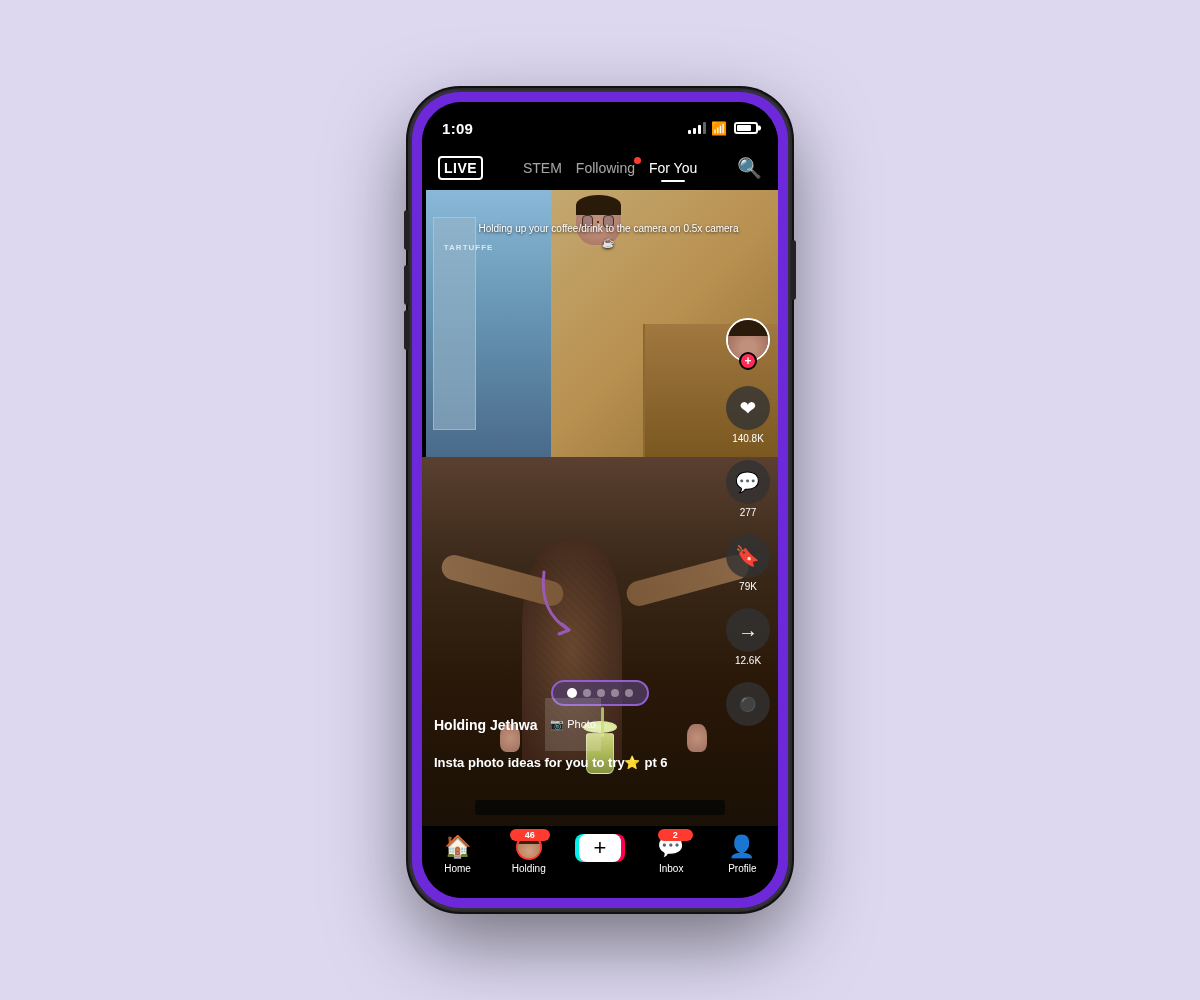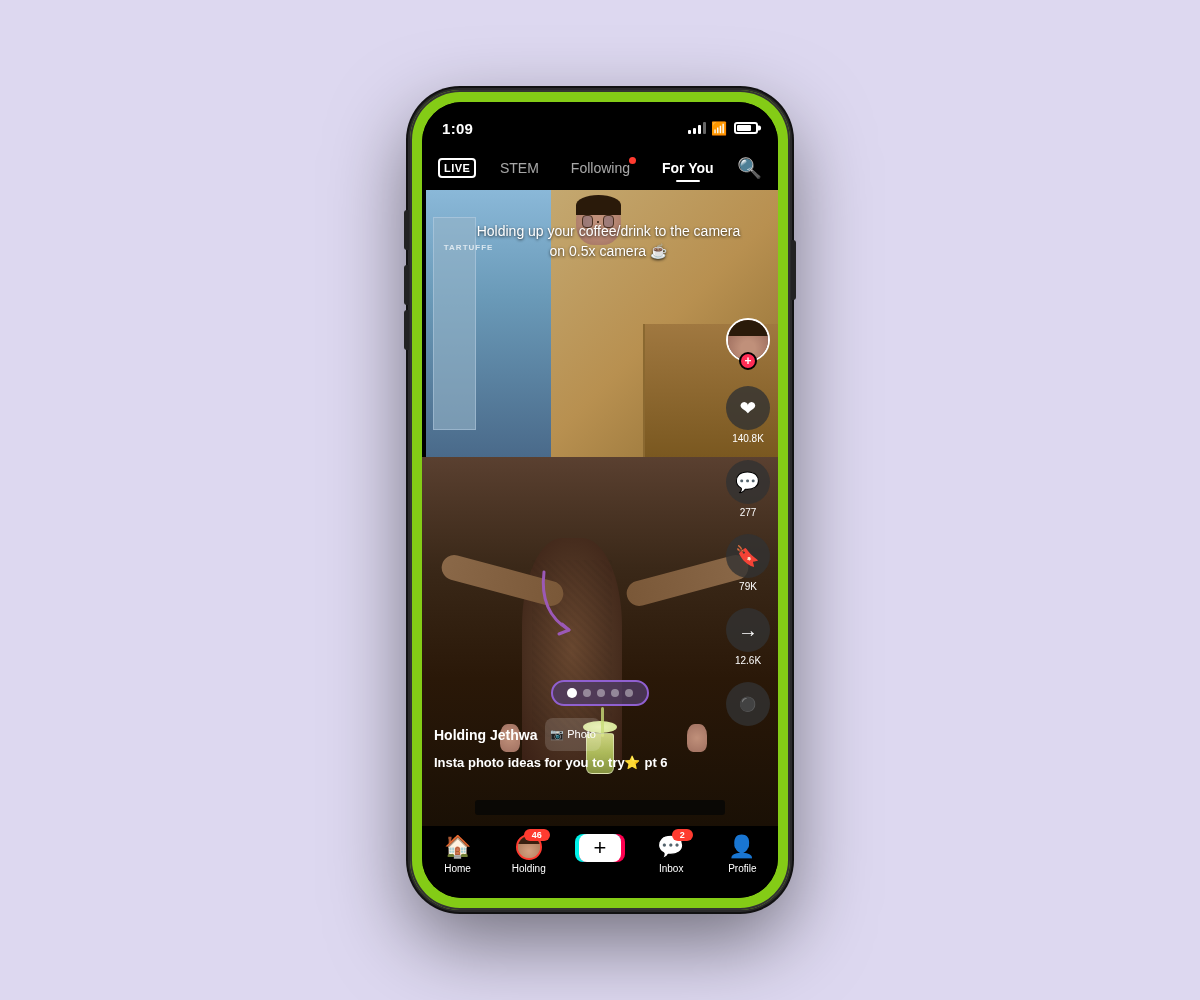--- a/index.html
+++ b/index.html
@@ -9,21 +9,21 @@
       background-color: #ddd8f0;
       display: flex;
       align-items: center;
       justify-content: center;
       font-family: -apple-system, BlinkMacSystemFont, 'Helvetica Neue', sans-serif;
       overflow: hidden;
     }
     .phone-wrapper {
       width: 380px;
       height: 820px;
-      background: #84cc16;
+      background: #6d28d9;
       border-radius: 50px;
       padding: 12px;
       box-shadow:
         0 0 0 2px #2a2a2a,
         0 0 0 4px #111,
         0 30px 80px rgba(0,0,0,0.5),
         inset 0 0 0 2px #333;
       position: relative;
     }
     
@@ -131,40 +131,40 @@
       align-items: center;
       justify-content: space-between;
       padding: 0 16px;
       flex-shrink: 0;
       position: relative;
       z-index: 10;
     }
     .live-badge {
       border: 2px solid #fff;
       color: #fff;
-      font-size: 11px;
+      font-size: 14px;
       font-weight: 700;
       padding: 2px 4px;
       border-radius: 4px;
       letter-spacing: 0.5px;
     }
     .nav-tabs {
       display: flex;
       align-items: center;
-      gap: 32px;
+      gap: 14px;
     }
     .nav-tab {
       color: rgba(255,255,255,0.65);
       font-size: 14px;
       font-weight: 500;
       position: relative;
     }
     .nav-tab.active {
       color: #fff;
-      font-weight: 700;
+      font-weight: 400;
     }
     .nav-tab.active::after {
       content: '';
       position: absolute;
       bottom: -6px;
       left: 50%;
       transform: translateX(-50%);
       width: 24px;
       height: 2px;
       background: #fff;
@@ -224,21 +224,21 @@
       border-left: 2px solid #8a6830;
     }
     
     .video-caption {
       position: absolute;
       top: 32px;
       left: 17px;
       right: 0;
       text-align: center;
       color: #fff;
-      font-size: 14px;
+      font-size: 10px;
       font-weight: 500;
       text-shadow: 0 1px 3px rgba(0,0,0,0.8);
       padding: 0 37px;
       line-height: 1.4;
     }
     
     .right-actions {
       position: absolute;
       right: 8px;
       bottom: 100px;
@@ -345,22 +345,22 @@
     .username {
       color: #fff;
       font-size: 14px;
       font-weight: 700;
     }
     .photo-badge {
       display: flex;
       align-items: center;
       gap: 3px;
       background: rgba(255,255,255,0.15);
-      border-radius: 8px;
-      padding: 10px 5px;
+      border-radius: 0;
+      padding: 20px 5px;
       color: #fff;
       font-size: 11px;
     }
     .caption-text {
       color: #fff;
       font-size: 13px;
       font-weight: 600;
     }
     
     .bottom-nav {
@@ -390,21 +390,21 @@
       position: relative;
     }
     .nav-badge {
       position: absolute;
       top: -5px;
       right: -8px;
       background: #ff3b30;
       color: #fff;
       font-size: 9px;
       font-weight: 700;
-      padding: 1px 8px;
+      padding: 1px 15px;
       border-radius: 10px;
       min-width: 16px;
       text-align: center;
       margin-left: 40px;
     }
     .add-btn {
       width: 42px;
       height: 28px;
       background: linear-gradient(180deg, #00f2ea 0%, #ff0050 100%);
       border-radius: 8px;

